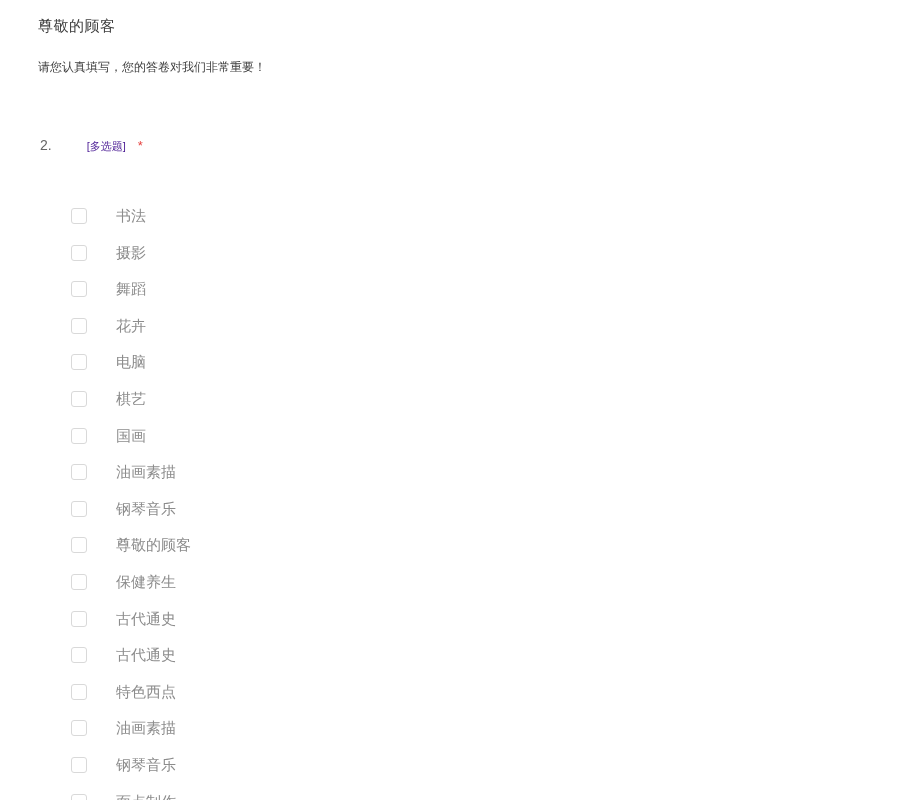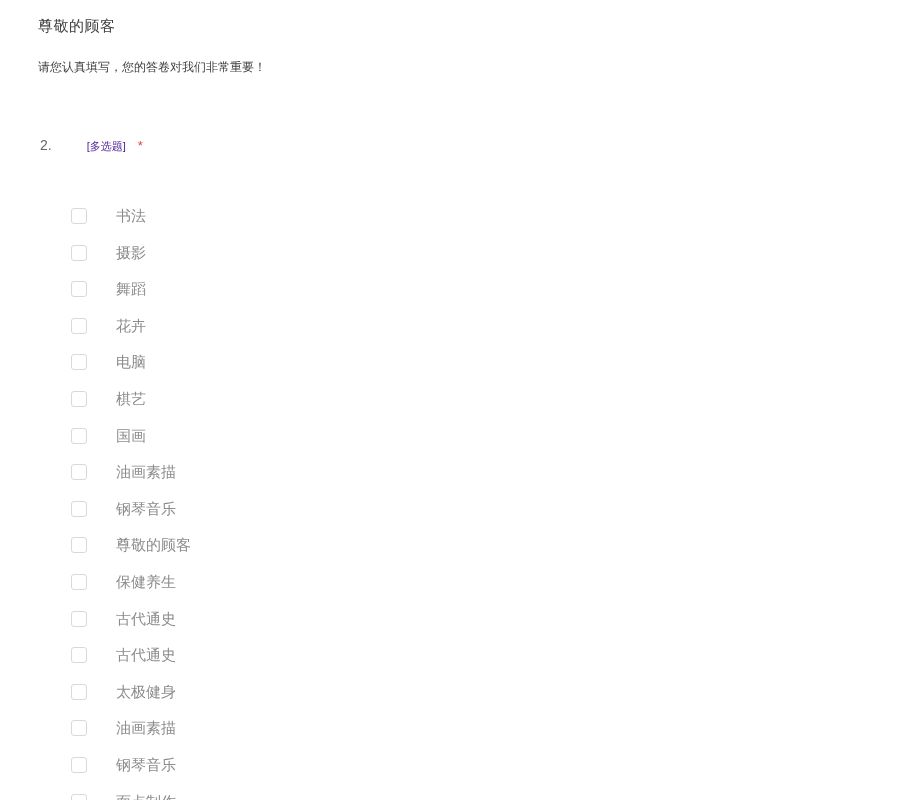--- a/index.html
+++ b/index.html
@@ -166,21 +166,21 @@
       <span class="option-label">古代通史</span>
     </div>
 
     <div class="option-row">
       <span class="checkbox"></span>
       <span class="option-label">古代通史</span>
     </div>
 
     <div class="option-row">
       <span class="checkbox"></span>
-      <span class="option-label">太极健身</span>
+      <span class="option-label">特色西点</span>
     </div>
 
     <div class="option-row">
       <span class="checkbox"></span>
       <span class="option-label">油画素描</span>
     </div>
 
     <div class="option-row">
       <span class="checkbox"></span>
       <span class="option-label">钢琴音乐</span>

